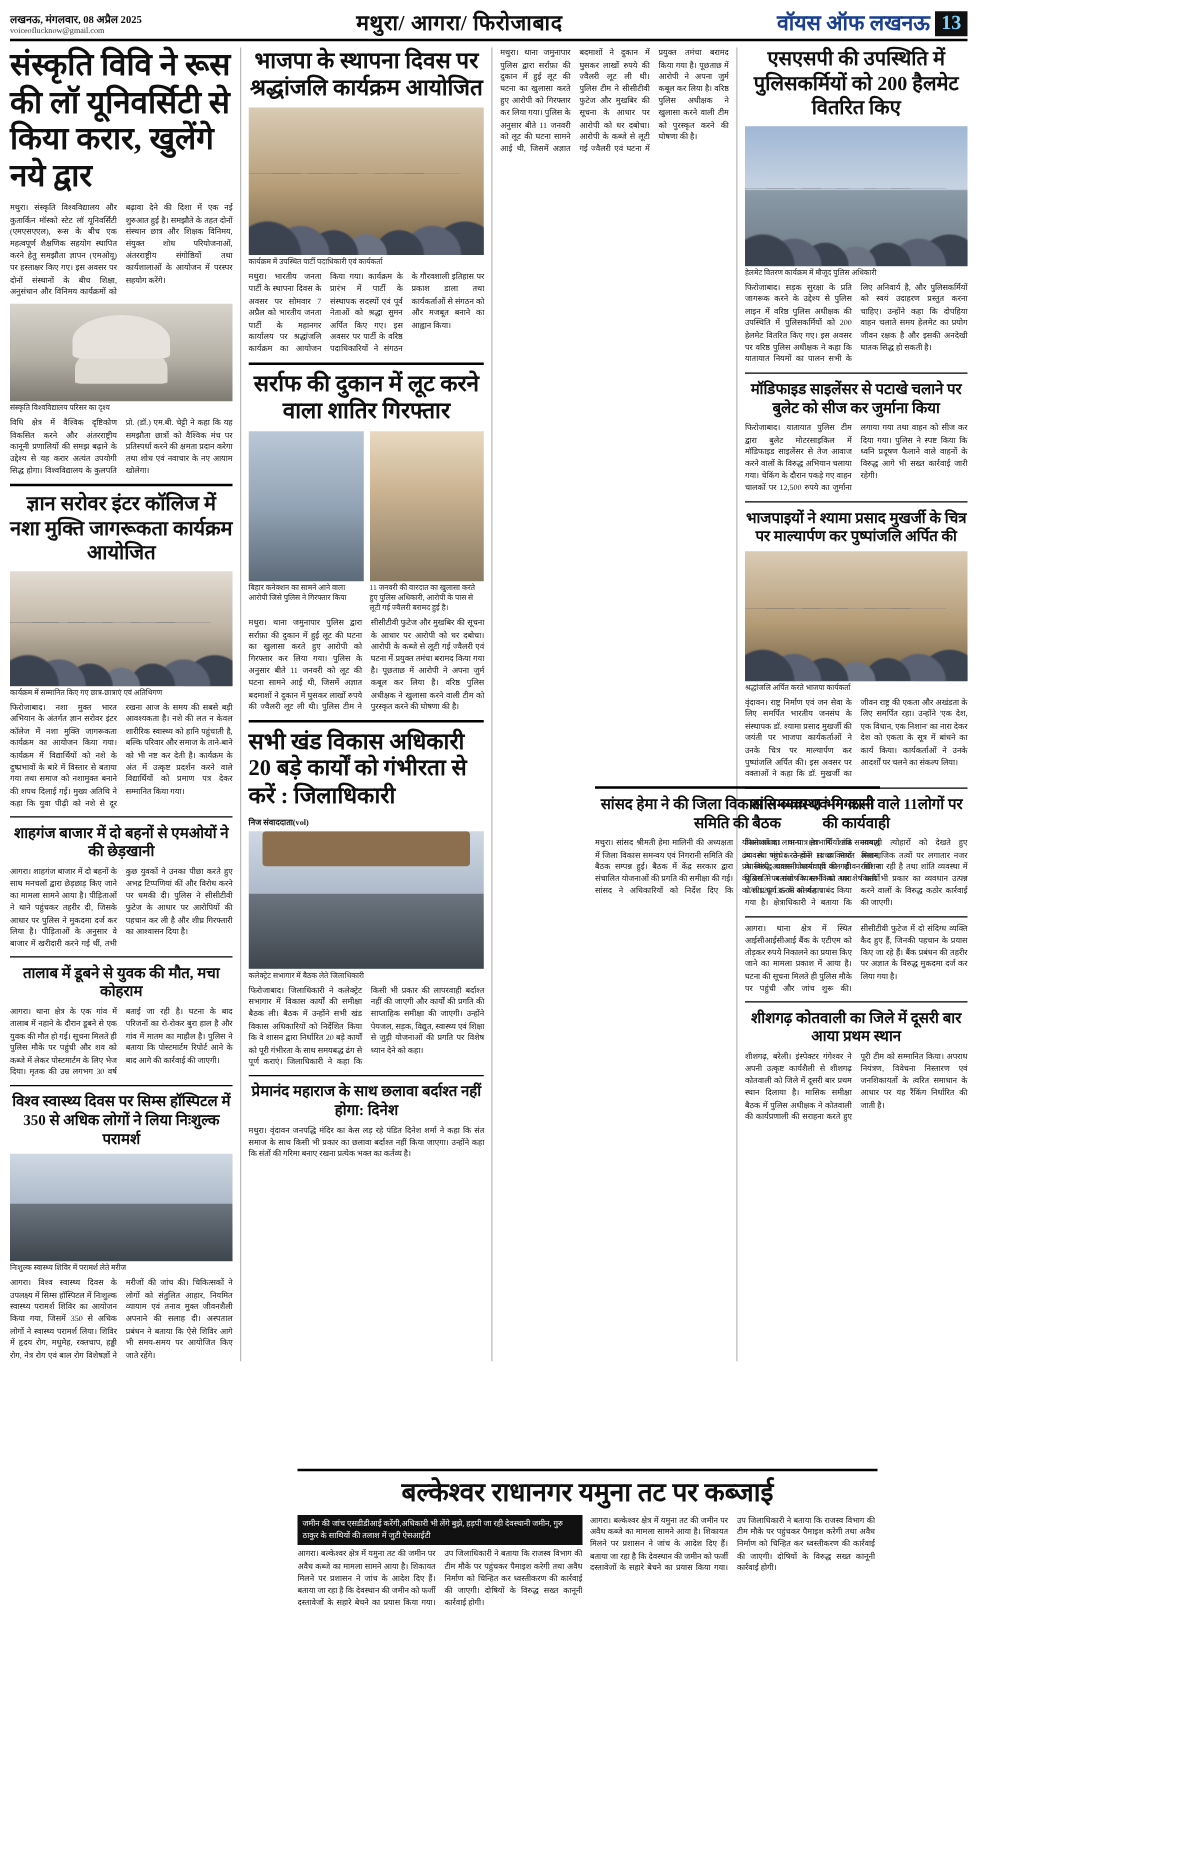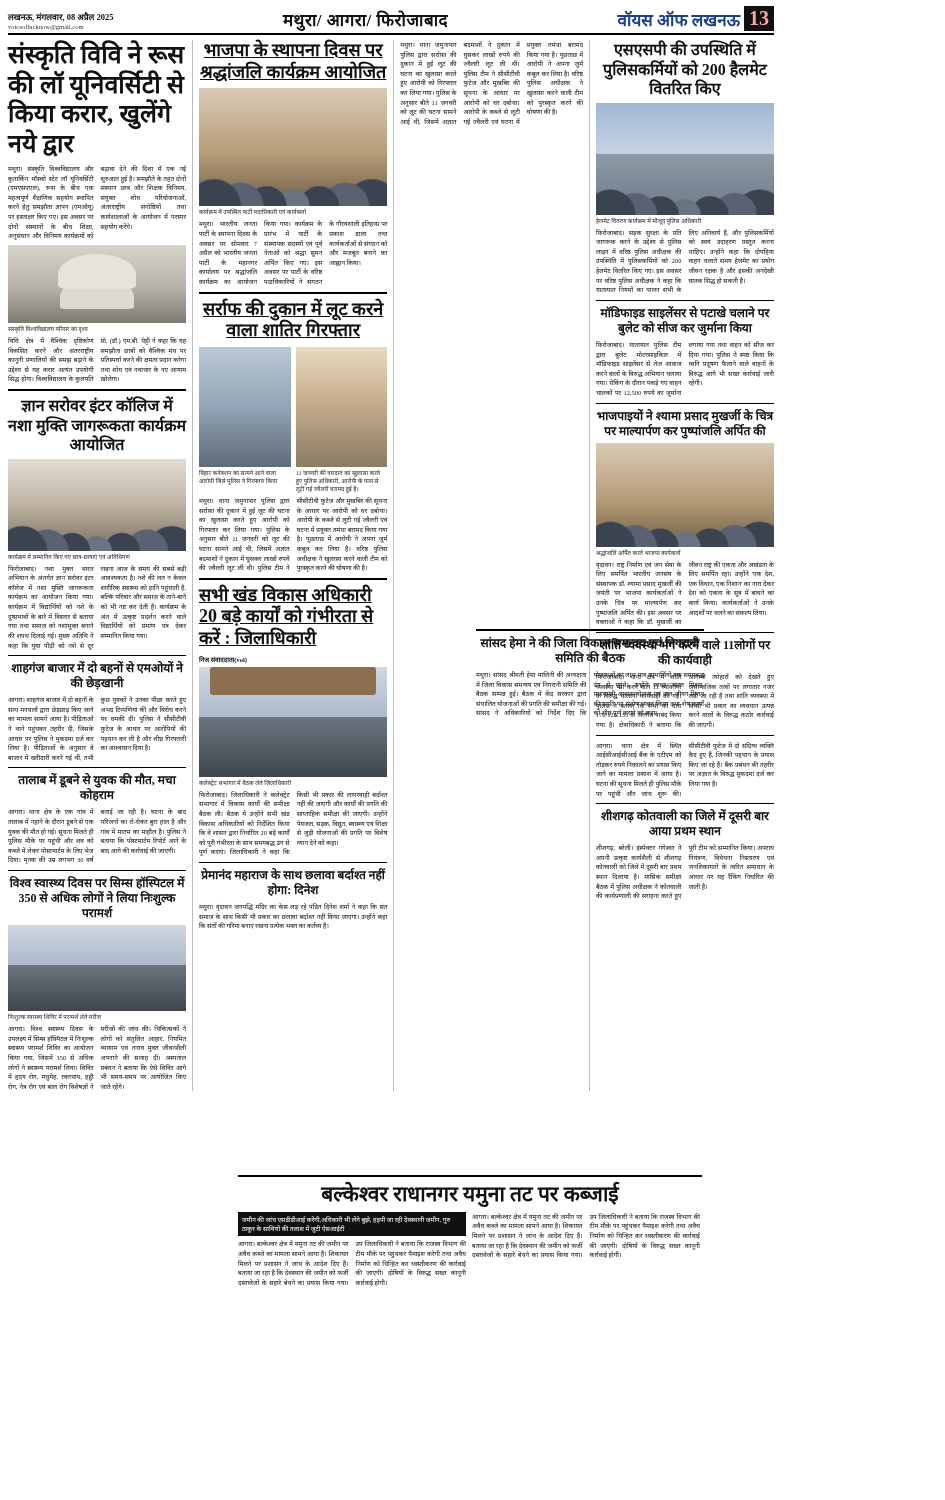--- a/index.html
+++ b/index.html
@@ -15,33 +15,33 @@
   .page { width:782px; height:1500px; padding: 6px 8px 4px 8px; position:relative; }
 
   
   .masthead { display:flex; align-items:flex-end; justify-content:space-between; border-bottom:2px solid #000; padding-bottom:2px; }
   .mh-left { font-size:8px; line-height:1.25; }
   .mh-left .date { font-weight:bold; font-size:8.5px; }
   .mh-left .mail { font-size:6.5px; color:#333; }
   .mh-center { font-size:17px; font-weight:bold; letter-spacing:0.5px; flex:1; text-align:center; }
   .mh-right { display:flex; align-items:flex-end; gap:4px; }
   .mh-logo { font-size:17px; font-weight:bold; color:#1a3f8f; }
-  .mh-page { background:#111; color:#fca5a5; font-size:20px; font-weight:bold; padding:0 5px; line-height:1.25; }
+  .mh-page { background:#111; color:#7dd3fc; font-size:16px; font-weight:bold; padding:0 5px; line-height:1.25; }
 
   
   .cols { display:flex; gap:6px; margin-top:5px; }
   .col { }
   .col-a { width:222px; }
   .col-b { width:235px; }
   .col-c { width:228px; }
   .col-d { width:222px; }
   .vrule { width:1px; background:#bbb; }
 
   h1.head-xl { font-size:25px; line-height:1.18; font-weight:bold; margin:0 0 6px 0; }
-  h2.head-l  { font-size:18px; line-height:1.2; font-weight:bold; margin:0 0 5px 0;text-decoration:underline; }
+  h2.head-l  { font-size:18px; line-height:1.2; font-weight:bold; margin:0 0 5px 0; }
   h3.head-m  { font-size:16px; line-height:1.22; font-weight:bold; margin:0 0 4px 0; }
   h4.head-s  { font-size:12px; line-height:1.25; font-weight:bold; margin:0 0 4px 0; }
   .center { text-align:center; }
 
   .body-text { font-size:6.4px; line-height:1.5; text-align:justify; }
   .two-col { column-count:2; column-gap:7px; }
   .three-col { column-count:3; column-gap:7px; }
 
   .photo { width:100%; background:#c8ccd2; position:relative; overflow:hidden; border:0; }
   .photo::after { content:""; position:absolute; inset:0; }

